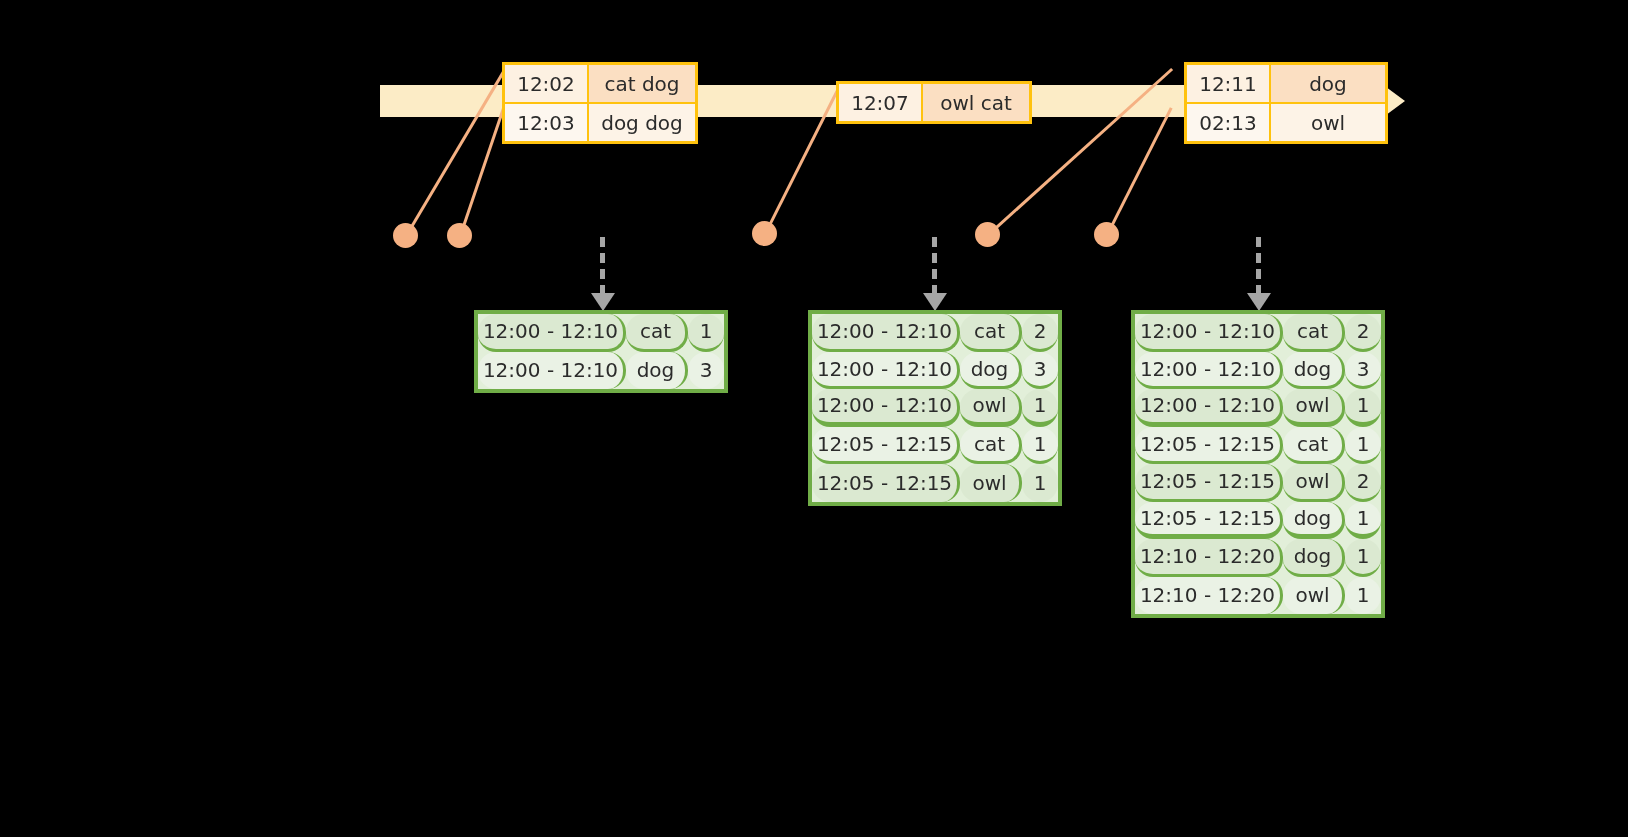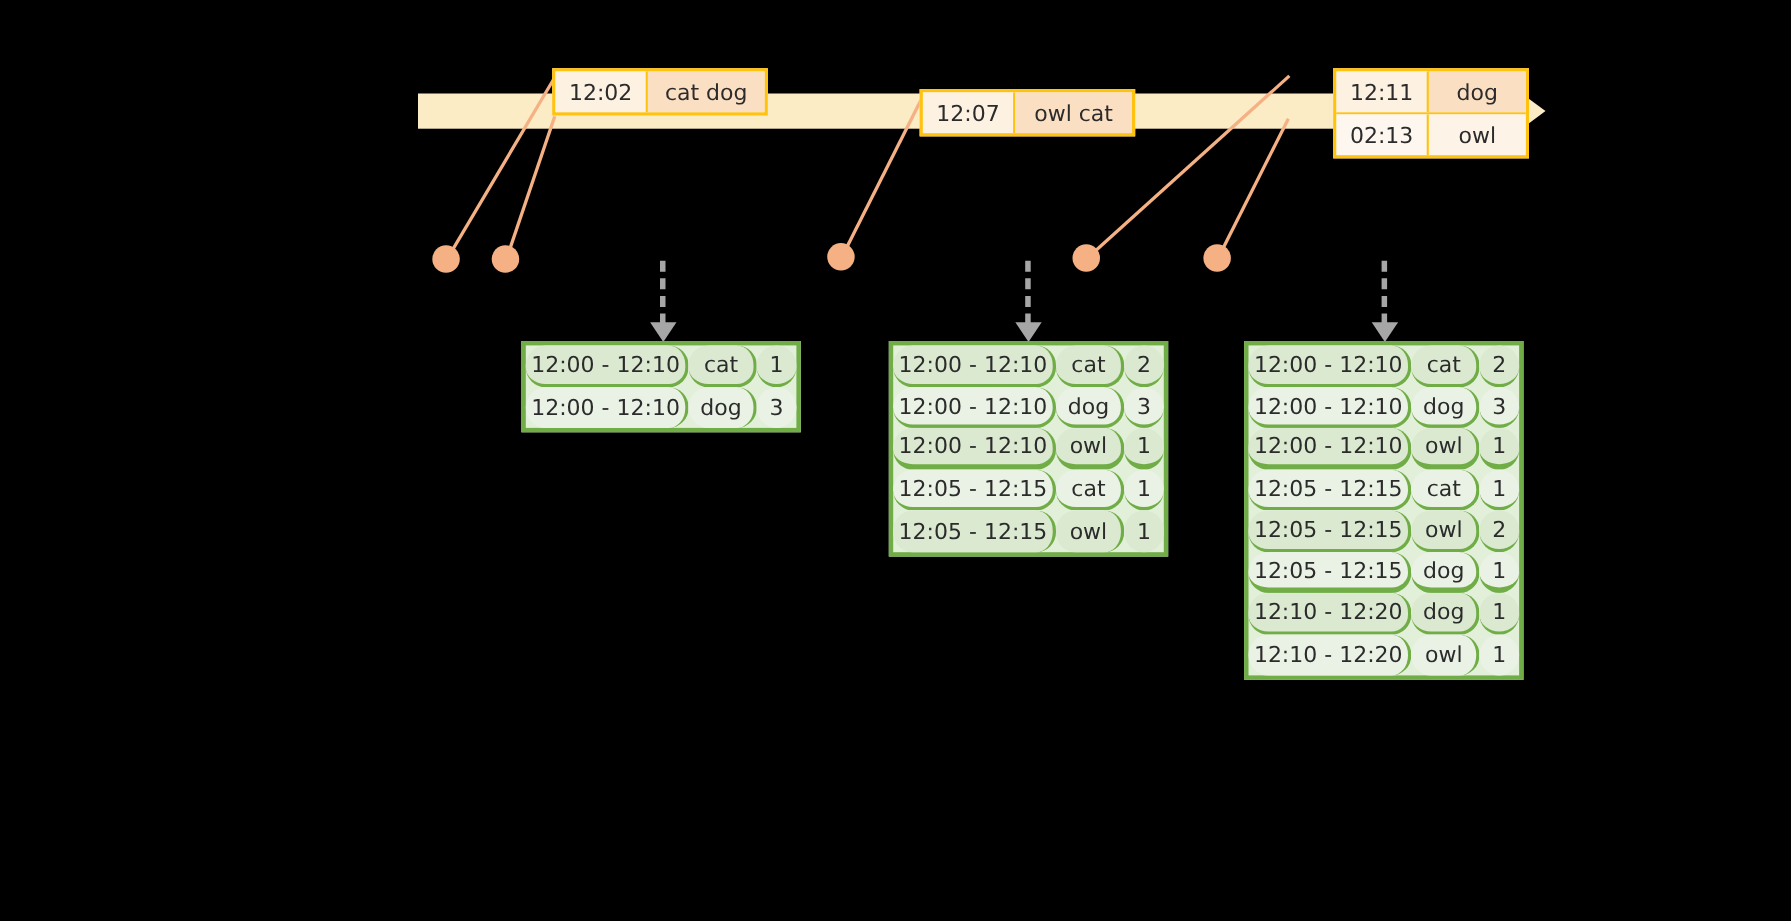--- a/index.html
+++ b/index.html
@@ -161,28 +161,32 @@
       <div class="dashed-arrow-head" style="left: 922.5px; top: 293px;"></div>
       <div class="dashed-arrow-stem" style="left: 1256px; top: 237px; height: 58px;"></div>
       <div class="dashed-arrow-head" style="left: 1246.5px; top: 293px;"></div>
     </div>
   <div id="event-layer">
       <div class="event-box" style="left: 502px; top: 62px; width: 196px;">
         <div class="event-row row-shade-a">
           <div class="event-time">12:02</div>
           <div class="event-words">cat dog</div>
         </div>
+        <div class="event-row row-shade-b">
+          <div class="event-time">12:03</div>
+          <div class="event-words">dog dog</div>
+        </div>
       </div>
       <div class="event-box" style="left: 836px; top: 81px; width: 196px;">
         <div class="event-row row-shade-a">
           <div class="event-time">12:07</div>
           <div class="event-words">owl cat</div>
         </div>
       </div>
-      <div class="event-box" style="left: 1212px; top: 62px; width: 178px;">
+      <div class="event-box" style="left: 1184px; top: 62px; width: 204px;">
         <div class="event-row row-shade-a">
           <div class="event-time">12:11</div>
           <div class="event-words">dog</div>
         </div>
         <div class="event-row row-shade-b">
           <div class="event-time">02:13</div>
           <div class="event-words">owl</div>
         </div>
       </div>
     </div>

